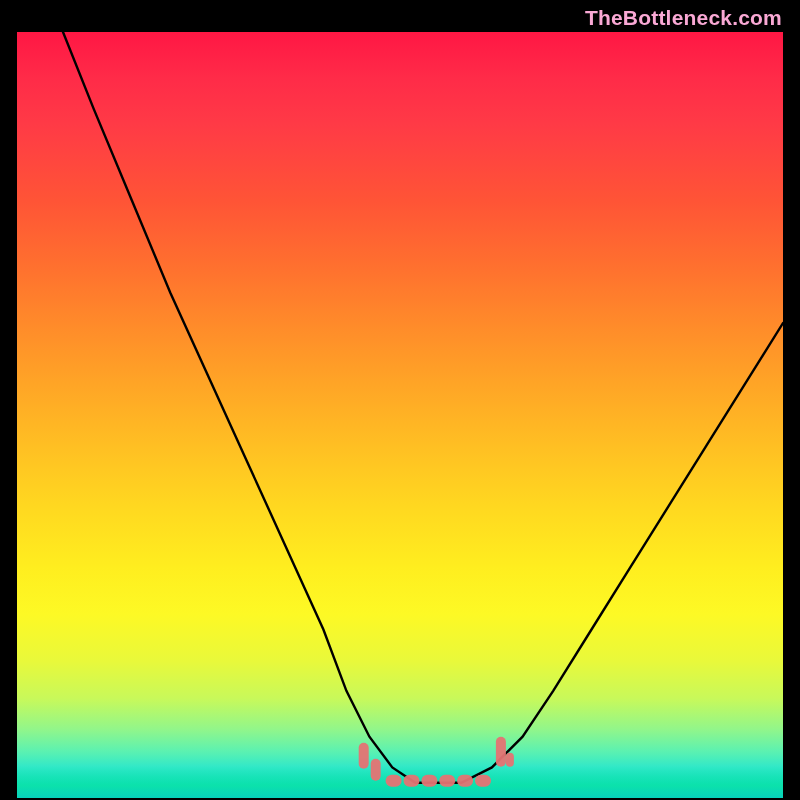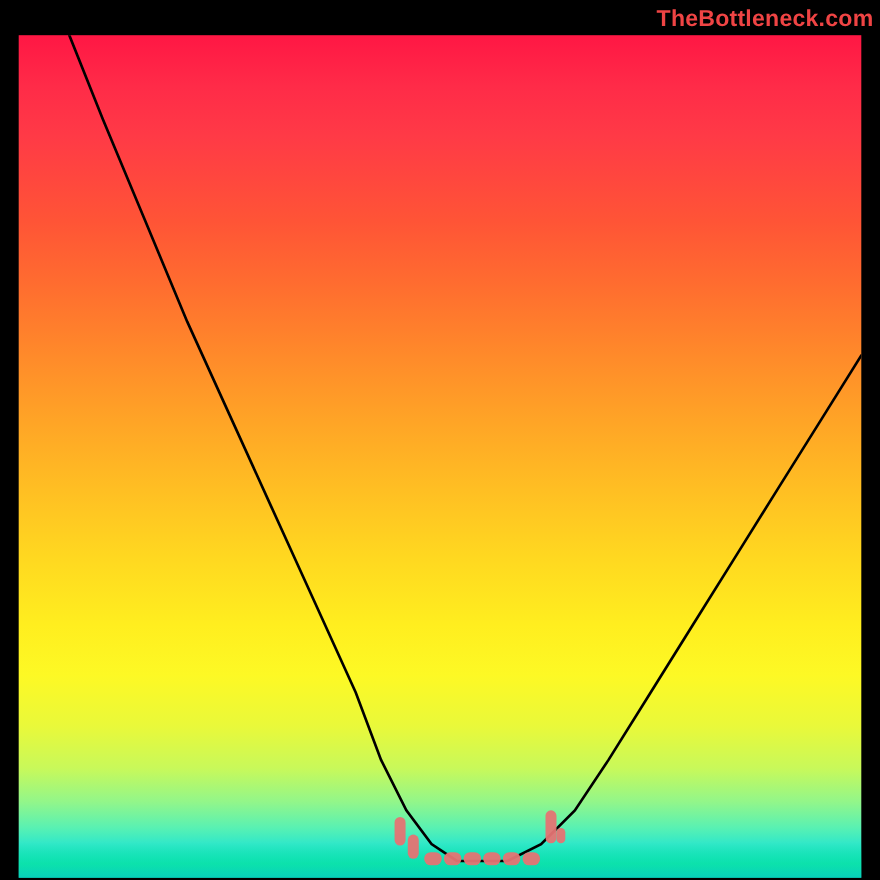--- a/index.html
+++ b/index.html
@@ -68,26 +68,26 @@
   .flat-dots {
     position: absolute;
     left: 0;
     top: 0;
     width: 766px;
     height: 766px;
     pointer-events: none;
   }
   .watermark {
     position: absolute;
-    right: 6px;
+    right: 18px;
     top: 6px;
     font-family: Arial, Helvetica, sans-serif;
     font-size: 21px;
     font-weight: 600;
-    color: #ef4444;
+    color: #f9a8d4;
     letter-spacing: 0.2px;
   }
 </style>
 </head>
 <body>
 
 <div class="watermark">TheBottleneck.com</div>
 
 <div class="frame">
   <div class="gradient"></div>

